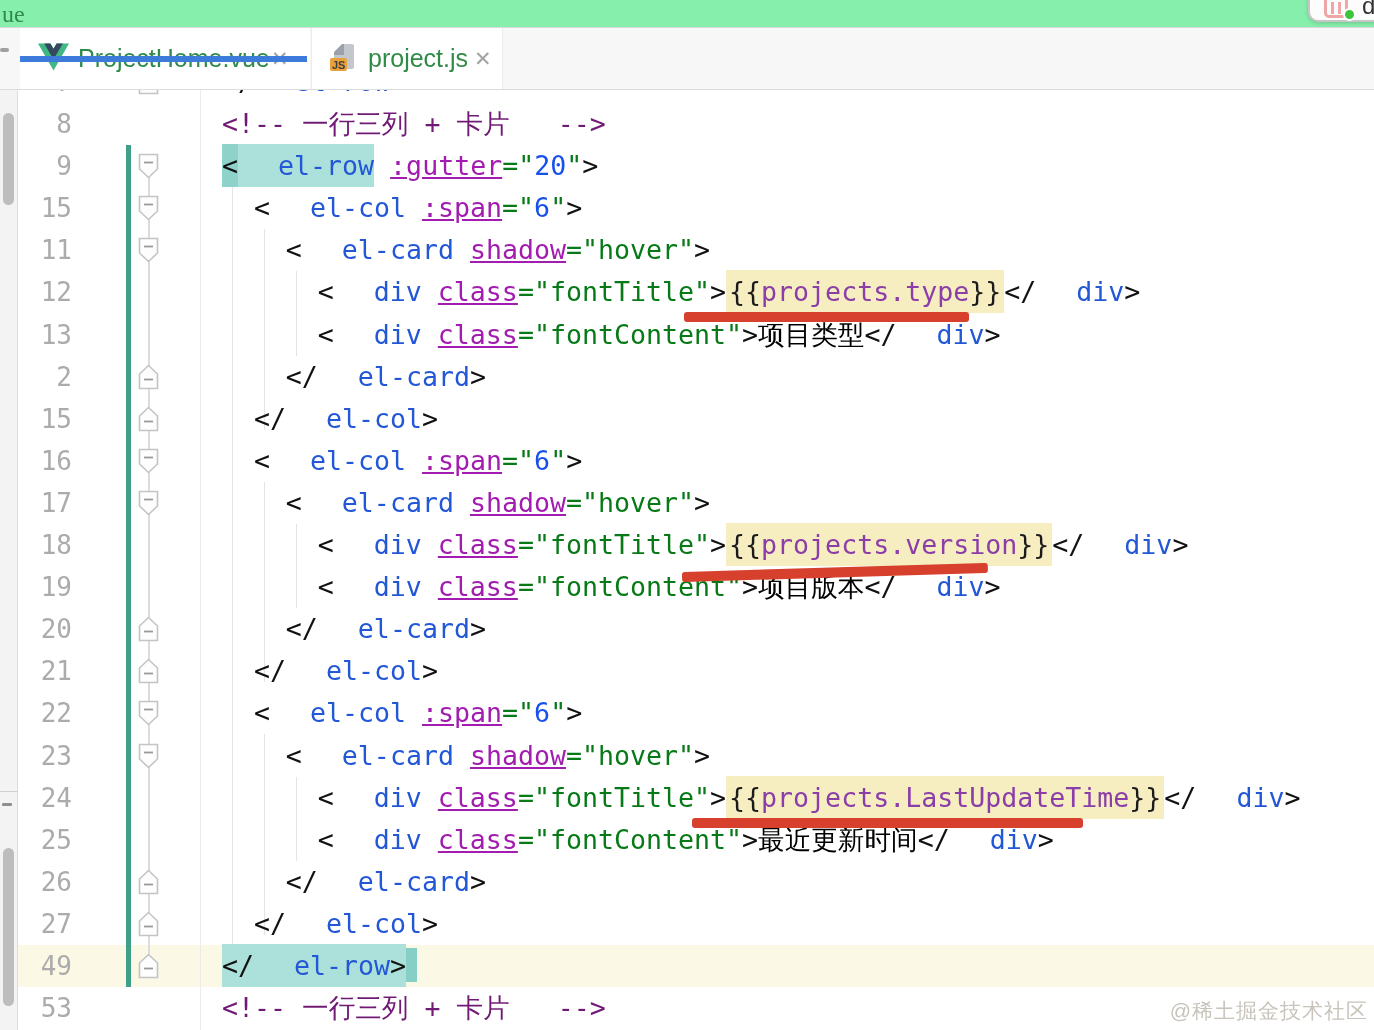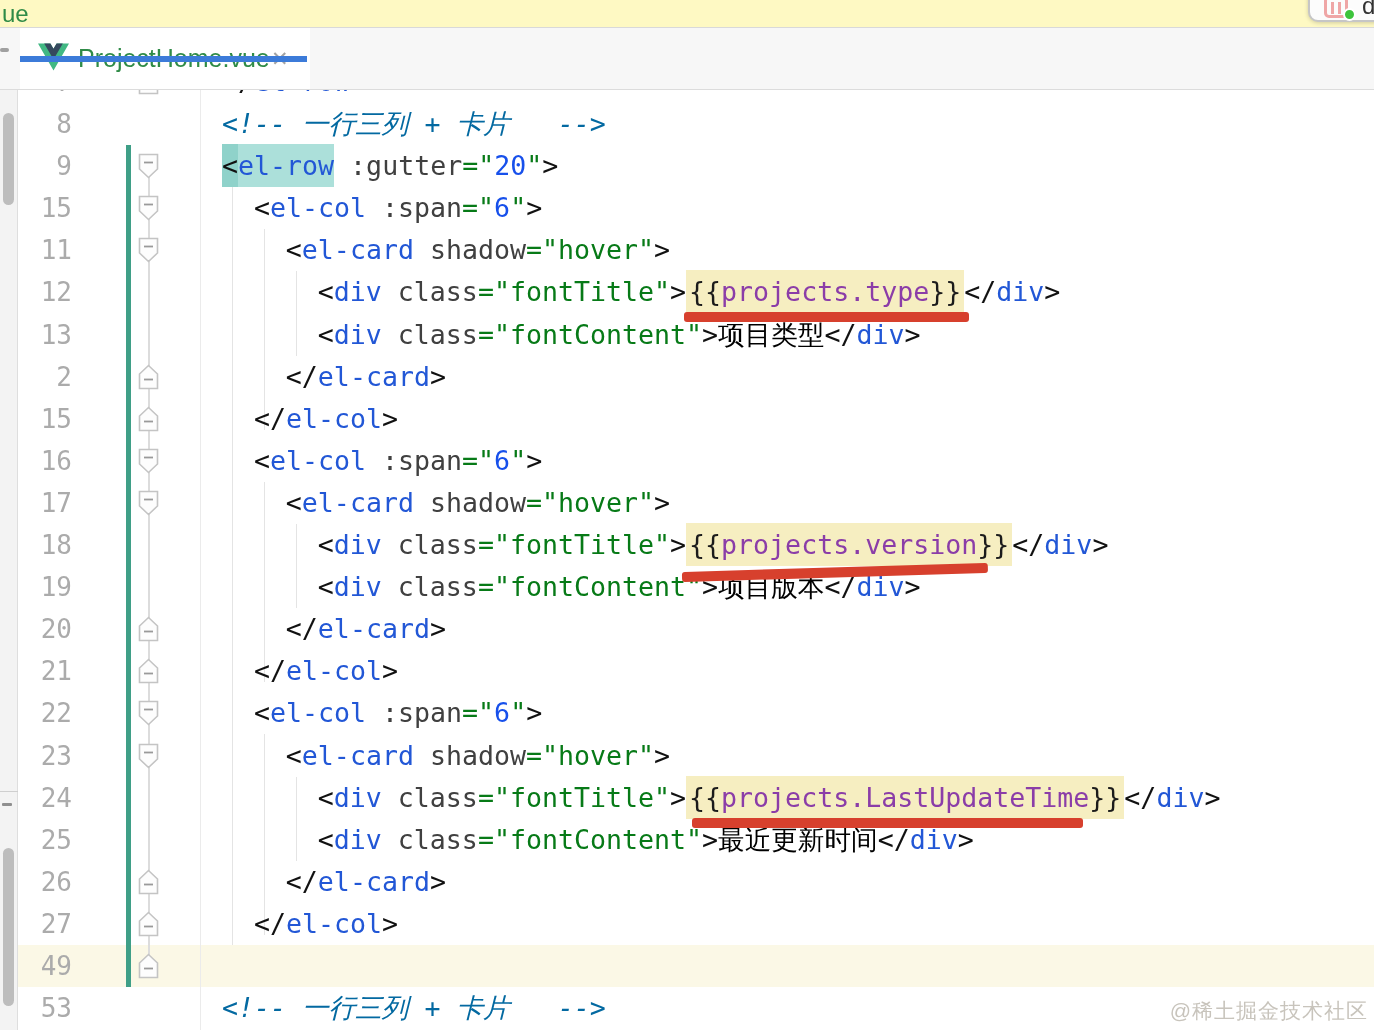--- a/index.html
+++ b/index.html
@@ -5,21 +5,21 @@
   * { box-sizing: border-box; }
   html,body { margin:0; padding:0; }
   body {
     width:1374px; height:1030px; overflow:hidden; position:relative;
     background:#ffffff; font-family:"Liberation Sans", sans-serif;
   }
 
   
   .topbar {
     position:absolute; left:0; top:0; width:1374px; height:28px;
-    background:#fef9c3; border-bottom:1px solid #d9d9d9; z-index:30;
+    background:#86efac; border-bottom:1px solid #d9d9d9; z-index:30;font-family:Liberation Serif, serif;
   }
   .topbar .partial-name {
     position:absolute; left:2px; top:0; line-height:28px;
     font-size:24px; color:#2f8b47;
   }
 
   
   .tabbar {
     position:absolute; left:0; top:28px; width:1374px; height:62px;
     background:#f7f7f7; border-bottom:1px solid #dcdcdc; z-index:30;
@@ -99,25 +99,25 @@
   }
   .fold { position:absolute; left:120px; top:8px; width:21px; height:26px; z-index:3; }
 
   .guide { position:absolute; width:1px; background:#e4e4e4; z-index:0; }
   .vcs-bar { position:absolute; left:108px; top:84px; width:5px; height:842px; background:#3f9f87; z-index:2; }
   .fold-connector { position:absolute; left:130px; top:105px; width:2px; height:800px; background:#dcdcdc; z-index:2; }
   .gutter-sep { position:absolute; left:182px; top:29px; width:1px; height:940px; background:#ebebeb; z-index:2; }
 
   
   .tk-br { color:#111111; }
-  .tk-tag { color:#2257d6; }
-  .tk-at { color:#404040; }
+  .tk-tag { color:#2257d6;padding-left:40px; }
+  .tk-at { color:#a21caf;text-decoration:underline; }
   .tk-eq, .tk-q, .tk-s { color:#077a17; }
   .tk-num { color:#1750eb; }
-  .tk-cm { color:#0369a1; font-style:italic; }
+  .tk-cm { color:#701a75; }
   .tk-tx { color:#000000; }
   .tk-fd { color:#8b3da8; }
   .tk-bb { color:#1b1b1b; }
 
   .hl-y  { background:#f6eec1; padding:6px 3px; }
   .hl-t  { background:#ace0da; padding:6px 0;   }
   .hl-td { background:#8fd2ca; padding:6px 0;   }
   .caret { display:inline-block; width:11px; height:34px; background:#86cfc6; vertical-align:-7px; }
 
   
@@ -209,21 +209,21 @@
             <path d="M1.5 10 L10.5 1.5 L19.5 10 V24.5 H1.5 Z" fill="#fdfdfd" stroke="#c4c4c4" stroke-width="1.6"></path>
             <line x1="6" y1="15.5" x2="15" y2="15.5" stroke="#9a9a9a" stroke-width="1.8"></line>
           </svg></span><span class="code" style="left: 267.84px;"><span><span class="tk-br">&lt;/</span><span class="tk-tag">el-card</span><span class="tk-br">&gt;</span></span></span></div>
       <div class="line"><span class="num">27</span><span class="fold"><svg width="21" height="26" viewBox="0 0 21 26">
             <path d="M1.5 10 L10.5 1.5 L19.5 10 V24.5 H1.5 Z" fill="#fdfdfd" stroke="#c4c4c4" stroke-width="1.6"></path>
             <line x1="6" y1="15.5" x2="15" y2="15.5" stroke="#9a9a9a" stroke-width="1.8"></line>
           </svg></span><span class="code" style="left: 235.92px;"><span><span class="tk-br">&lt;/</span><span class="tk-tag">el-col</span><span class="tk-br">&gt;</span></span></span></div>
       <div class="line cur"><span class="num">49</span><span class="fold"><svg width="21" height="26" viewBox="0 0 21 26">
             <path d="M1.5 10 L10.5 1.5 L19.5 10 V24.5 H1.5 Z" fill="#fdfdfd" stroke="#c4c4c4" stroke-width="1.6"></path>
             <line x1="6" y1="15.5" x2="15" y2="15.5" stroke="#9a9a9a" stroke-width="1.8"></line>
-          </svg></span></div>
+          </svg></span><span class="code" style="left: 204px;"><span class="hl-t"><span class="tk-br">&lt;/</span><span class="tk-tag">el-row</span><span class="tk-br">&gt;</span></span><span class="caret"></span></span></div>
       <div class="line"><span class="num">53</span><span class="code" style="left: 204px;"><span><span class="tk-cm">&lt;!-- 一行三列 + 卡片   --&gt;</span></span></span></div>
     </div>
 </div>
 
 <div class="red-mark mark1"></div>
 <div class="red-mark mark2"></div>
 <div class="red-mark mark3"></div>
 
 <div class="left-strip">
   <div class="thumb thumb1"></div>
@@ -243,20 +243,33 @@
     <span class="tab-icon">
       <svg width="31" height="28" viewBox="0 0 32 28">
         <path d="M0 0 L12.8 0 L16 5.5 L19.2 0 L32 0 L16 28 Z" fill="#41b883"></path>
         <path d="M6.4 0 L16 16.6 L25.6 0 L19.2 0 L16 5.5 L12.8 0 Z" fill="#35495e"></path>
       </svg>
     </span>
     <span class="tab-label">ProjectHome.vue</span>
     <span class="tab-close">✕</span>
   </div>
 
+  <div class="tab tab2">
+    <span class="tab-icon">
+      <svg width="32" height="32" viewBox="0 0 32 32">
+        <rect x="7" y="2" width="20" height="25" rx="2" fill="#c2c7ce"></rect>
+        <rect x="7" y="2" width="10" height="11" fill="#9aa1aa"></rect>
+        <polygon points="7,2 15,2 7,10" fill="#ffffff"></polygon>
+        <rect x="3" y="16" width="17" height="13" rx="2" fill="#e9a23b"></rect>
+        <text x="5" y="26.5" font-family="Liberation Sans, sans-serif" font-size="11" font-weight="bold" fill="#3f3f3f">JS</text>
+      </svg>
+    </span>
+    <span class="tab-label">project.js</span>
+    <span class="tab-close">✕</span>
+  </div>
 </div>
 <div class="active-underline"></div>
 
 <div class="float-widget">
   <span class="pink-icon">
       <i class="b1"></i>
       <i class="b2"></i>
     </span>
   <span class="green-dot"></span>
   <span class="widget-letter">d</span>

